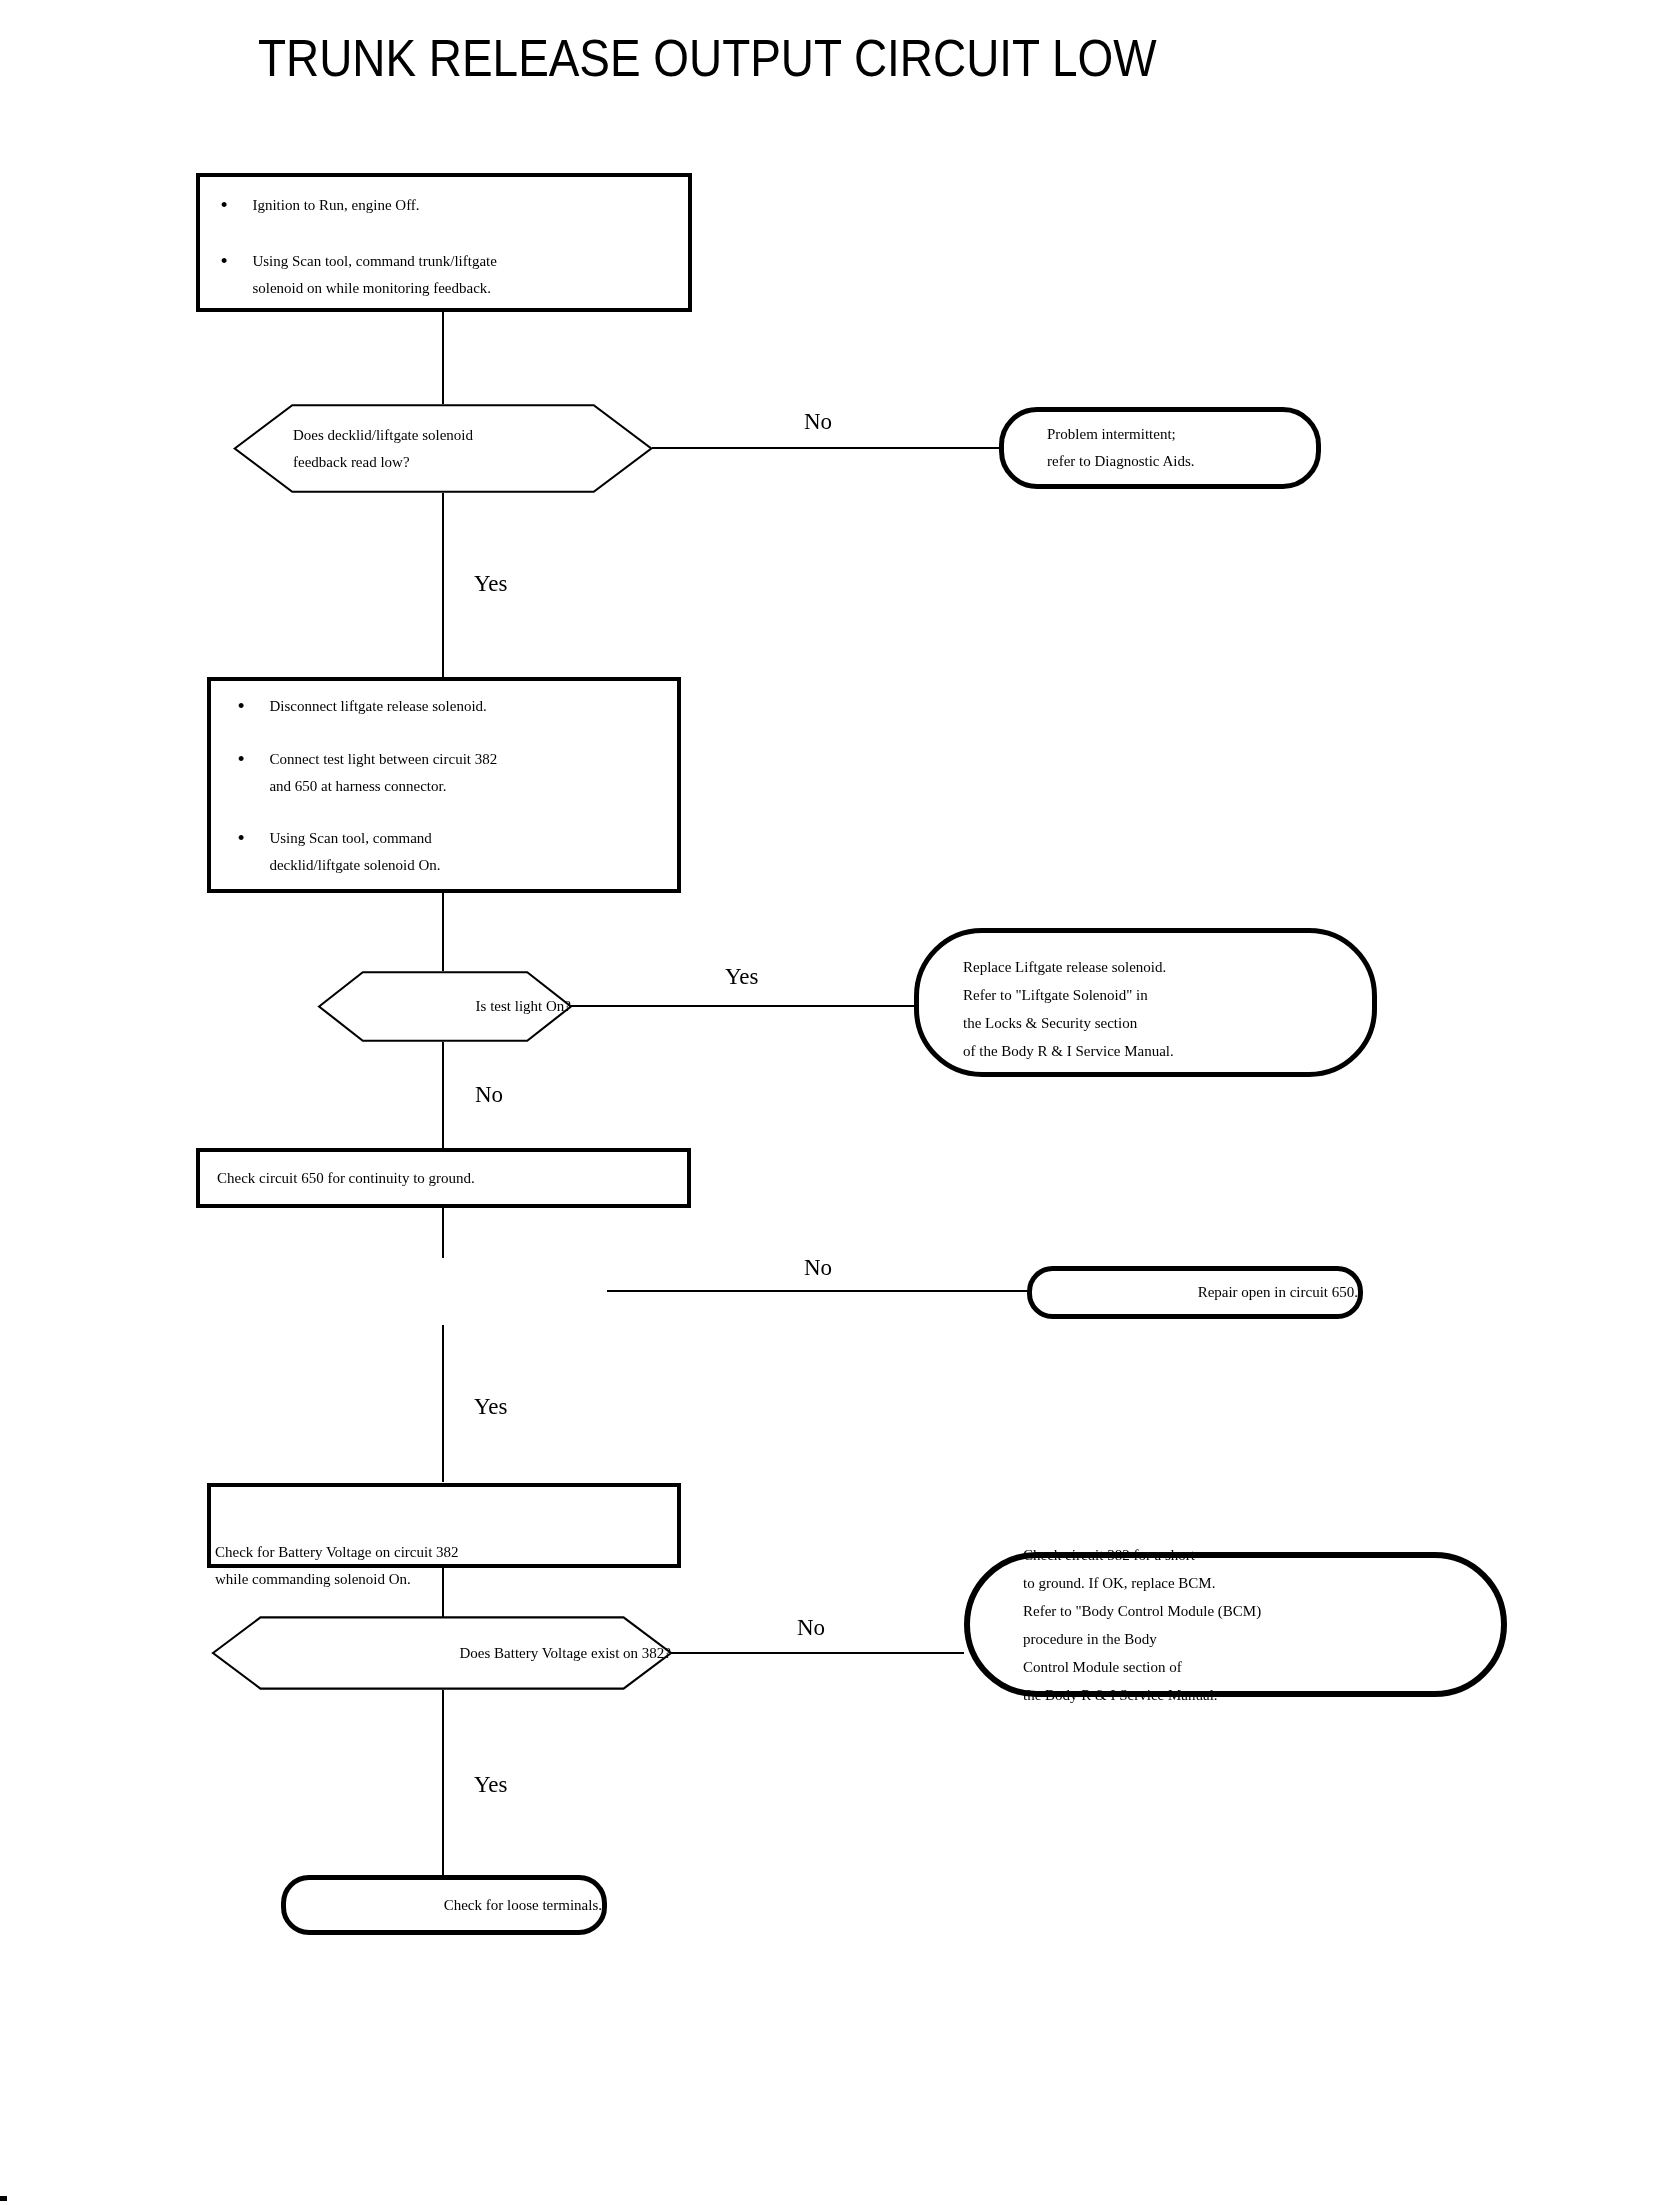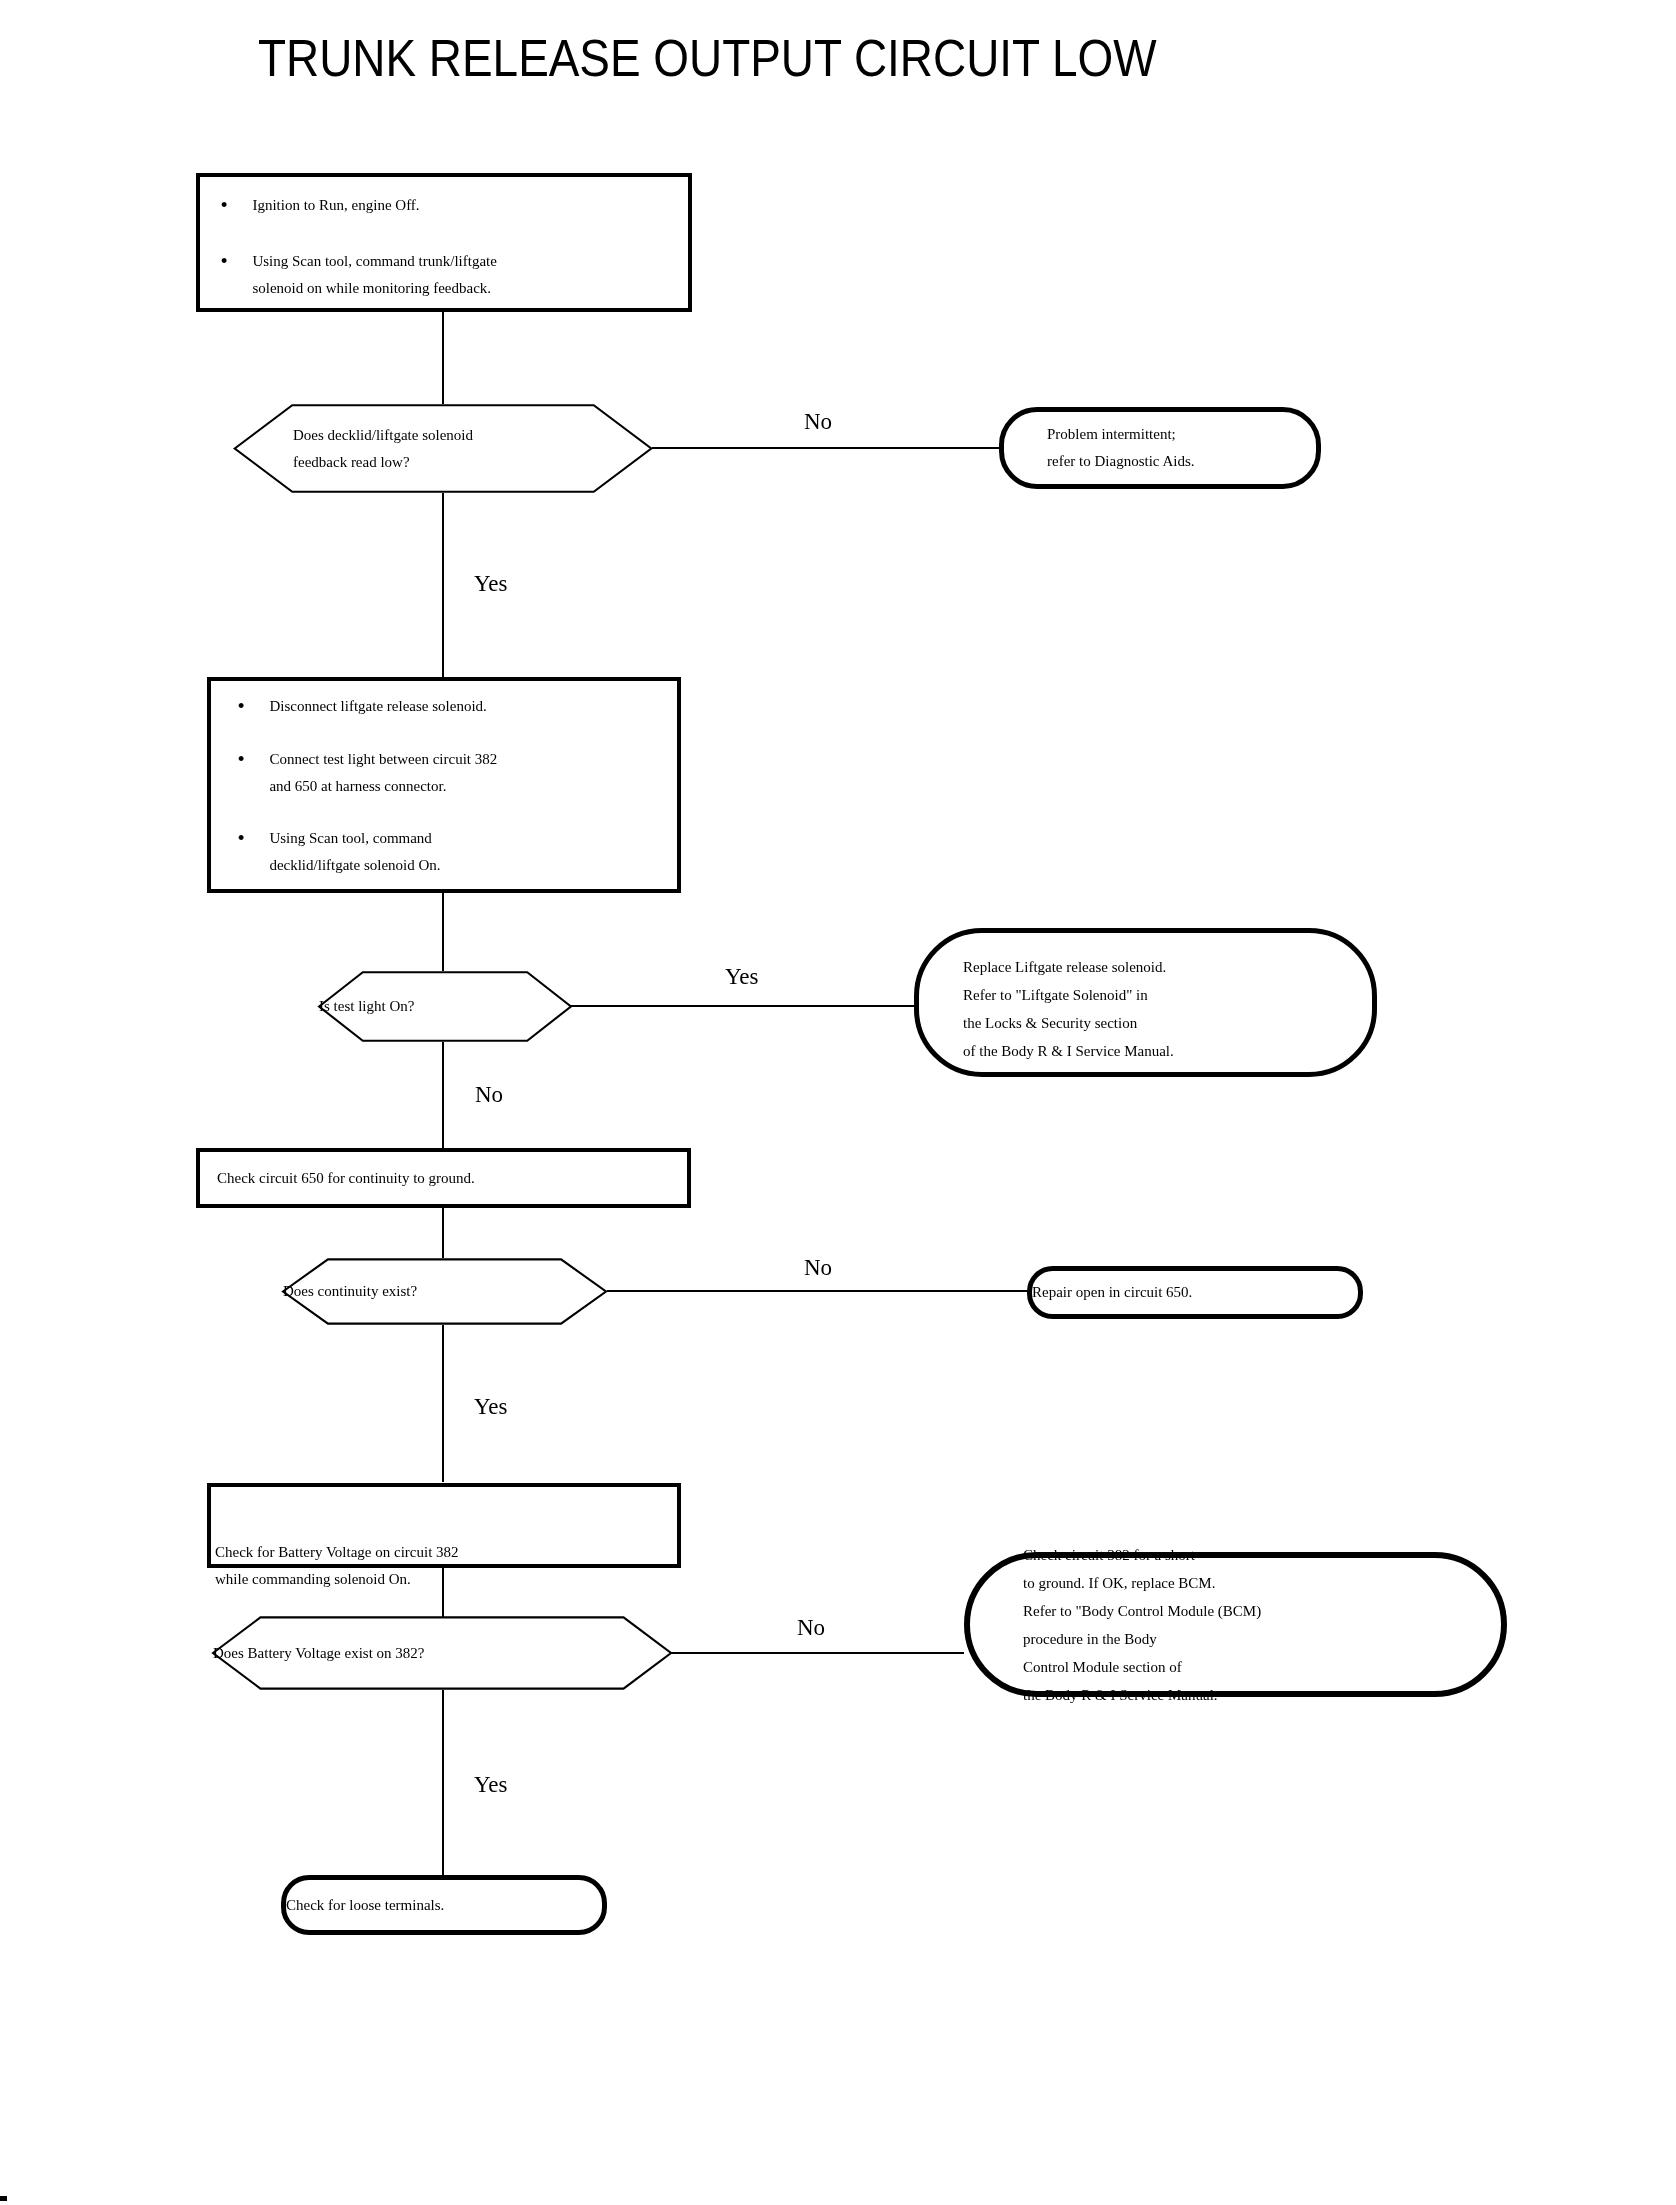--- a/index.html
+++ b/index.html
@@ -11,21 +11,21 @@
     position:absolute; left:258px; top:29px;
     font-family:"Liberation Sans", sans-serif;
     font-size:51px; font-weight:400; letter-spacing:0px;
     transform:scaleX(0.90); transform-origin:left top; white-space:nowrap;
   }
   .node { position:absolute; box-sizing:border-box; background:#fff; }
   .process { border:4.9px solid #000; }
   .terminal { border:5.5px solid #000; }
   .txt { font-size:15px; line-height:27px; white-space:pre-line; }
   .vcenter { display:flex; flex-direction:column; justify-content:center; height:100%; }
-  .hcenter { text-align:left; }
+  .hcenter { text-align:right; }
   .vline, .hline { position:absolute; background:#000; }
   .vline { width:1.8px; }
   .hline { height:1.8px; }
   .branch-label { position:absolute; font-size:23px; line-height:27px; }
   .hexwrap { position:absolute; }
   .hexwrap svg { position:absolute; left:0; top:0; overflow:visible; display:block; }
   .hextxt { position:absolute; left:0; top:0; width:100%; height:100%;
             display:flex; flex-direction:column; justify-content:center; }
   .bullets { display:flex; flex-direction:column; }
   .bullet-item { display:flex; align-items:flex-start; }
@@ -129,28 +129,20 @@
 of the Body R &amp; I Service Manual.</div>
     </div>
   </div>
 
   <div class="node process" style="left:196px; top:1148px; width:495px; height:60px;">
     <div class="vcenter" style="padding-left:17px;">
       <div class="txt">Check circuit 650 for continuity to ground.</div>
     </div>
   </div>
 
-  <div class="hexwrap" style="left:283px; top:1258px; width:323px; height:67px;">
-    <svg width="323" height="67" viewBox="0 0 532 110">
-      <polygon points="0,55 74,2 458,2 532,55 458,108 74,108" fill="#ffffff" stroke="#000000" stroke-width="3.5"></polygon>
-    </svg>
-    <div class="hextxt hcenter">
-      <div class="txt">Does continuity exist?</div>
-    </div>
-  </div>
 
   <div class="node terminal" style="left:1027px; top:1266px; width:336px; height:53px; border-radius:25.5px;">
     <div class="vcenter hcenter">
       <div class="txt">Repair open in circuit 650.</div>
     </div>
   </div>
 
   <div class="node process" style="left:207px; top:1483px; width:474px; height:85px;">
     <div class="vcenter" style="padding-left:4px;margin-top:40px;">
       <div class="txt">Check for Battery Voltage on circuit 382

